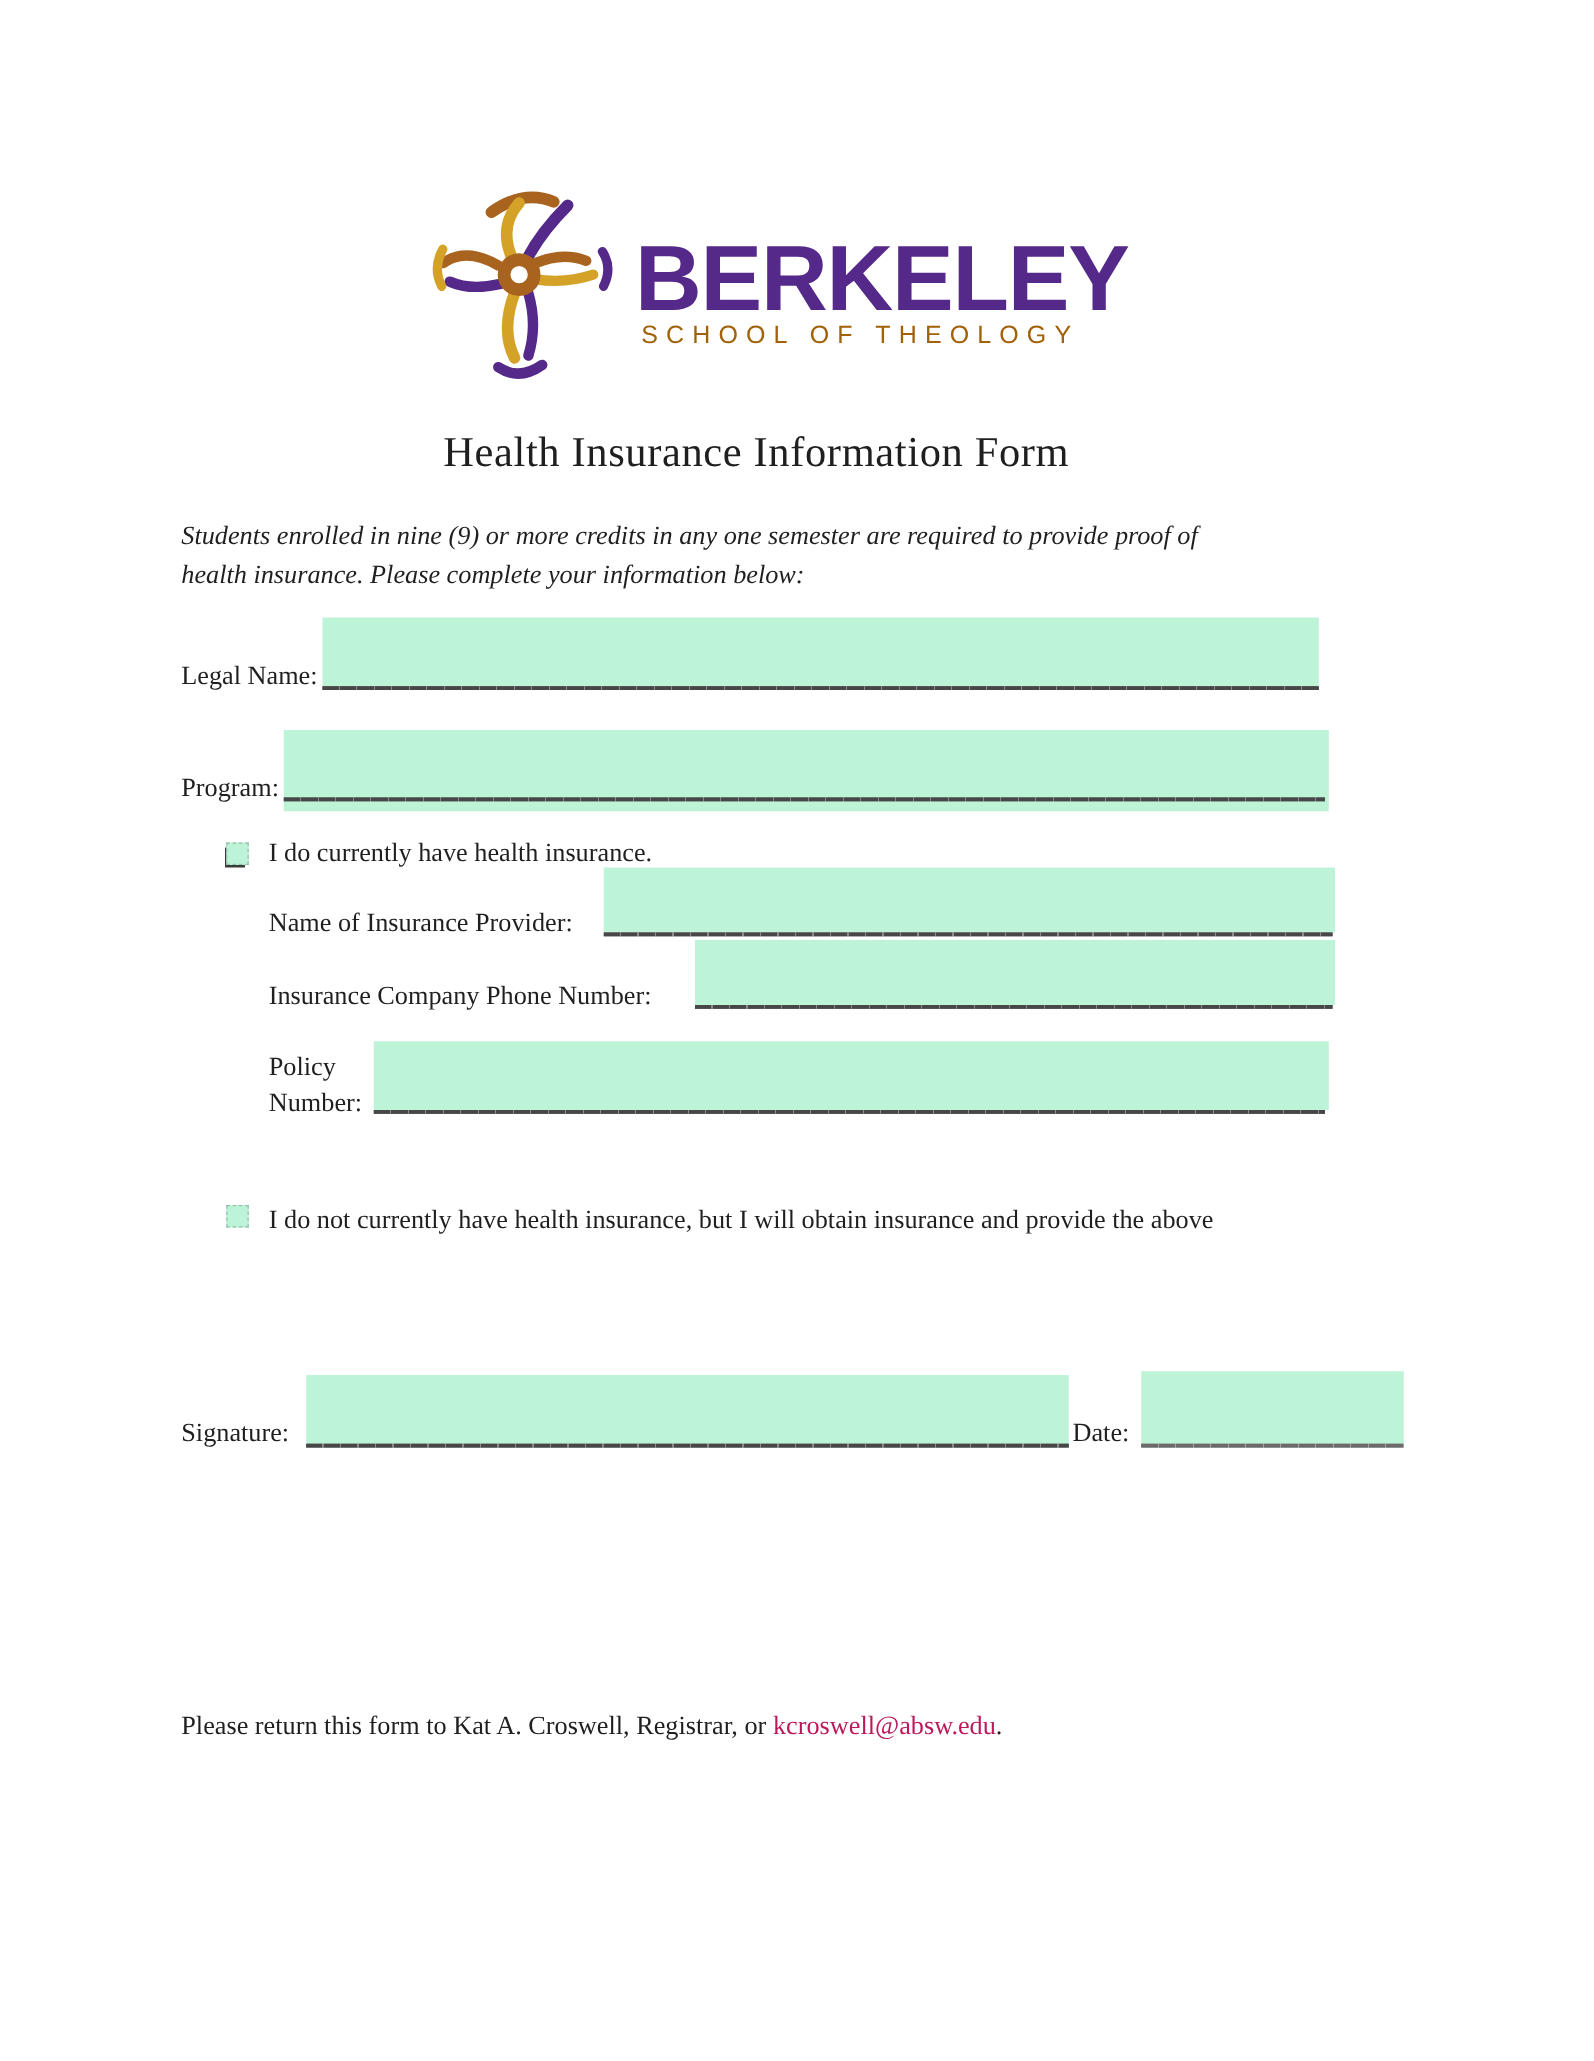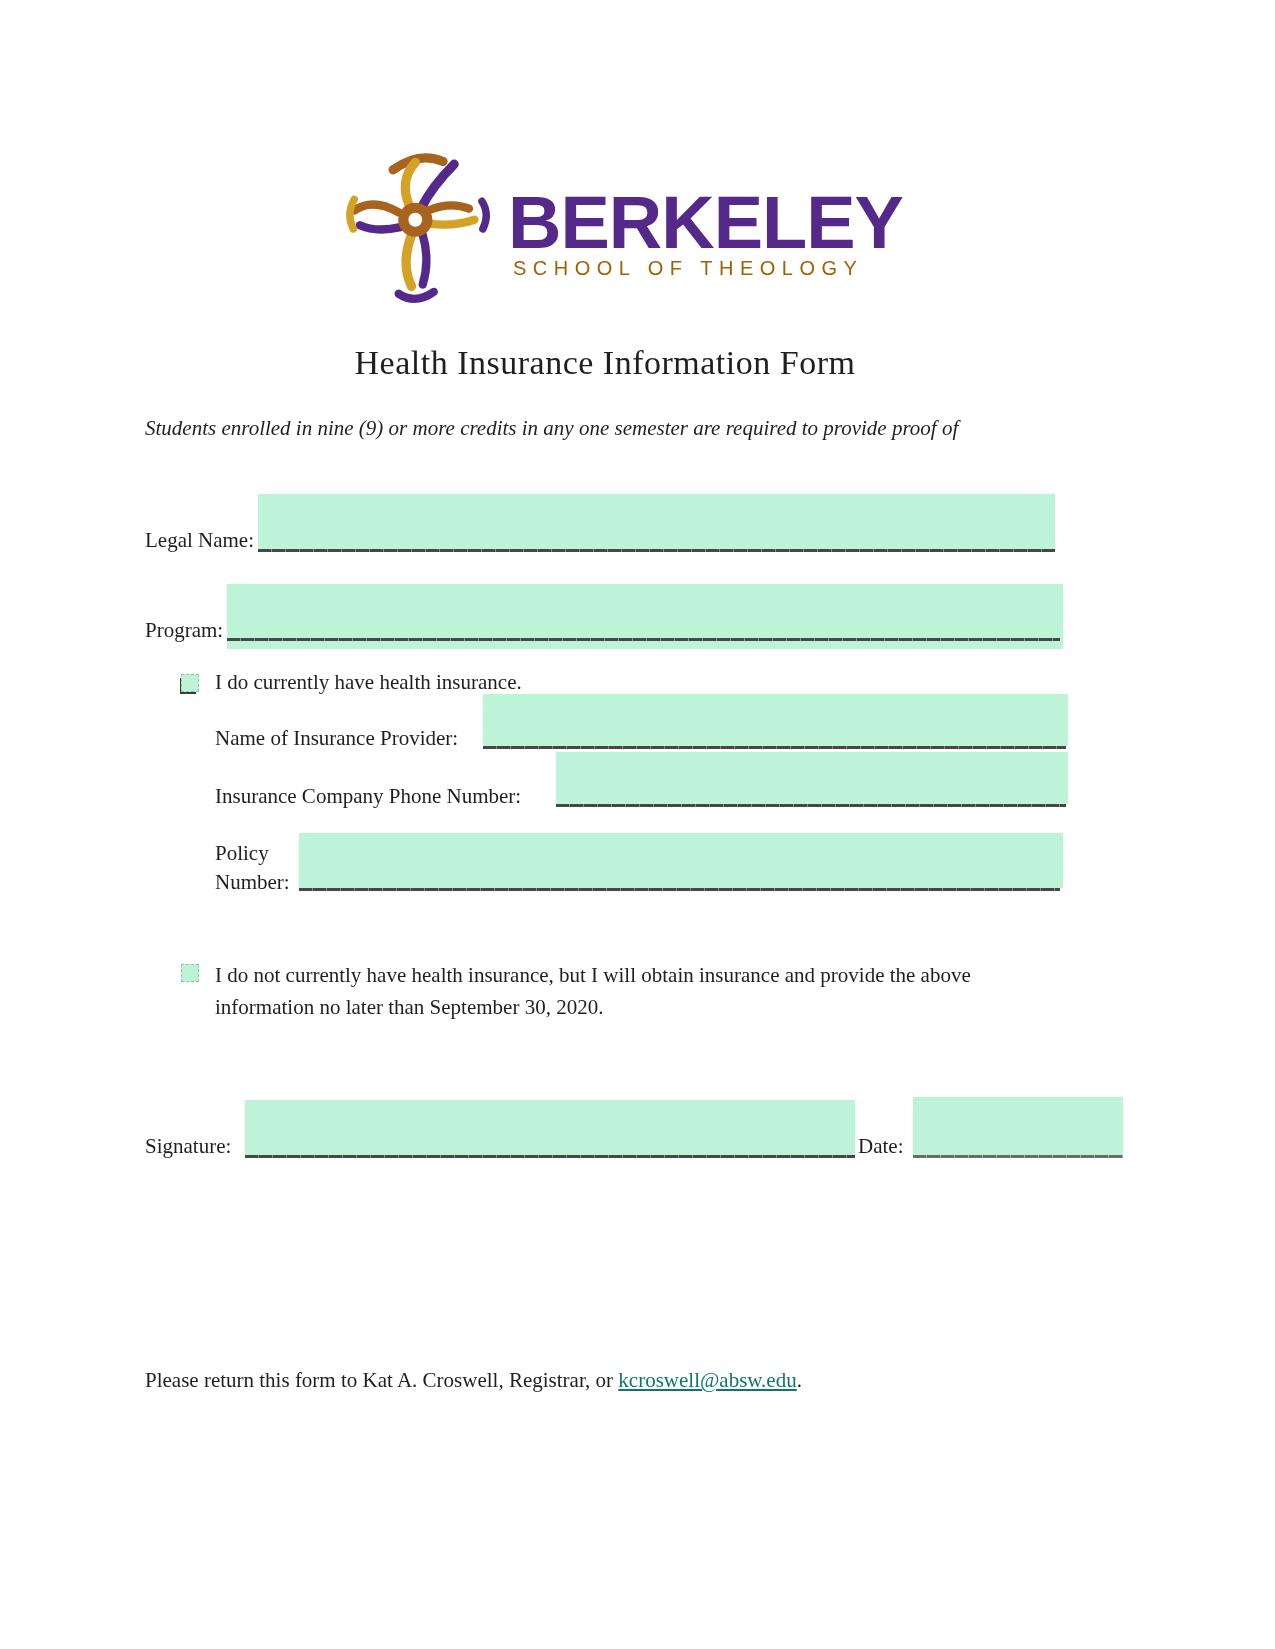--- a/index.html
+++ b/index.html
@@ -62,21 +62,21 @@
     border:1px dashed #93c2aa;
     box-sizing:border-box;
   }
   .checkbox.bevel{
     box-shadow:-2px 3px 0 -1px #3c3c3c;
   }
   .cb-text{font-size:21px;}
   .cb-text .line{display:block;line-height:32px;}
   
   .footer{left:145px;top:1368px;font-size:21px;white-space:nowrap;}
-  .footer a{color:#0f766e;text-decoration:underline;cursor:pointer;}
+  .footer a{color:#be185d;cursor:pointer;}
 </style>
 </head>
 <body>
 
 <div class="page">
 
   <div class="abs" style="left:345px;top:140px;width:148px;height:178px;">
     <svg width="148" height="178" viewBox="0 0 160 180" fill="none" xmlns="http://www.w3.org/2000/svg">
 
       <path d="M52 26 Q 80 6 106 17" stroke="#a8631f" stroke-width="10" stroke-linecap="round" fill="none"></path>
@@ -106,20 +106,21 @@
       <circle cx="76" cy="80" r="13" stroke="#a8631f" stroke-width="11" fill="none"></circle>
     </svg>
   </div>
   <div class="abs wordmark" style="left:508px;top:186px;">BERKELEY</div>
   <div class="abs tagline" style="left:513px;top:258px;">SCHOOL OF THEOLOGY</div>
 
   <div class="abs doc-title">Health Insurance Information Form</div>
 
   <div class="abs intro">
     <span class="line">Students enrolled in nine (9) or more credits in any one semester are required to provide proof of</span>
+    <span class="line">health insurance. Please complete your information below:</span>
   </div>
 
   <div class="abs label" style="left:145px;top:528px;">Legal Name:</div>
   <div class="abs hl" style="left:258px;top:494px;width:797px;height:55px;"></div>
   <div class="abs rule" style="left:258px;top:549px;width:797px;"></div>
 
   <div class="abs label" style="left:145px;top:618px;">Program:</div>
   <div class="abs hl" style="left:227px;top:584px;width:836px;height:65px;"></div>
   <div class="abs rule" style="left:227px;top:638px;width:833px;"></div>
 
@@ -135,21 +136,20 @@
   <div class="abs rule" style="left:556px;top:804px;width:510px;"></div>
 
   <div class="abs label" style="left:215px;top:841px;text-align:right;">Policy</div>
   <div class="abs label" style="left:215px;top:870px;">Number:</div>
   <div class="abs hl" style="left:299px;top:833px;width:764px;height:55px;"></div>
   <div class="abs rule" style="left:299px;top:888px;width:761px;"></div>
 
   <div class="abs checkbox" style="left:181px;top:964px;"></div>
   <div class="abs cb-text" style="left:215px;top:959px;">
     <span class="line">I do not currently have health insurance, but I will obtain insurance and provide the above</span>
-    <span class="line">information no later than September 30, 2020.</span>
   </div>
 
   <div class="abs label" style="left:145px;top:1134px;">Signature:</div>
   <div class="abs hl" style="left:245px;top:1100px;width:610px;height:55px;"></div>
   <div class="abs rule" style="left:245px;top:1155px;width:610px;"></div>
 
   <div class="abs label" style="left:858px;top:1134px;">Date:</div>
   <div class="abs hl" style="left:913px;top:1097px;width:210px;height:58px;"></div>
   <div class="abs rule light" style="left:913px;top:1155px;width:210px;"></div>
 

